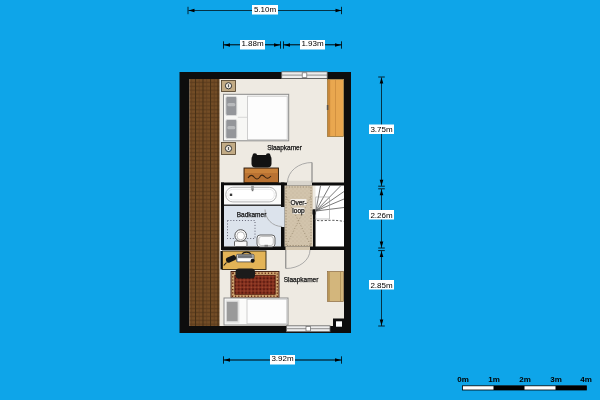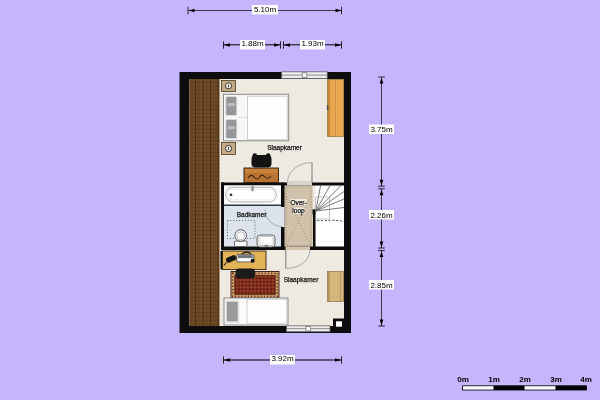--- a/index.html
+++ b/index.html
@@ -1,16 +1,16 @@
 <!DOCTYPE html>
 <html><head>
 <meta charset="utf-8">
 <style>
   html,body{margin:0;padding:0;background:#fff;}
-  #c{position:relative;width:600px;height:400px;background:#c4b5fd;overflow:hidden;}
+  #c{position:relative;width:600px;height:400px;background:#0ea5e9;overflow:hidden;}
   svg{position:absolute;left:0;top:0;}
   text{font-family:"Liberation Sans",sans-serif;}
 </style>
 </head>
 <body>
 <div id="c">
 <svg width="600" height="400" viewBox="0 0 600 400">
 <defs>
   <pattern id="wood" width="7.5" height="3.9" patternUnits="userSpaceOnUse">
     <rect width="7.5" height="3.9" fill="#6f4a24"></rect>

